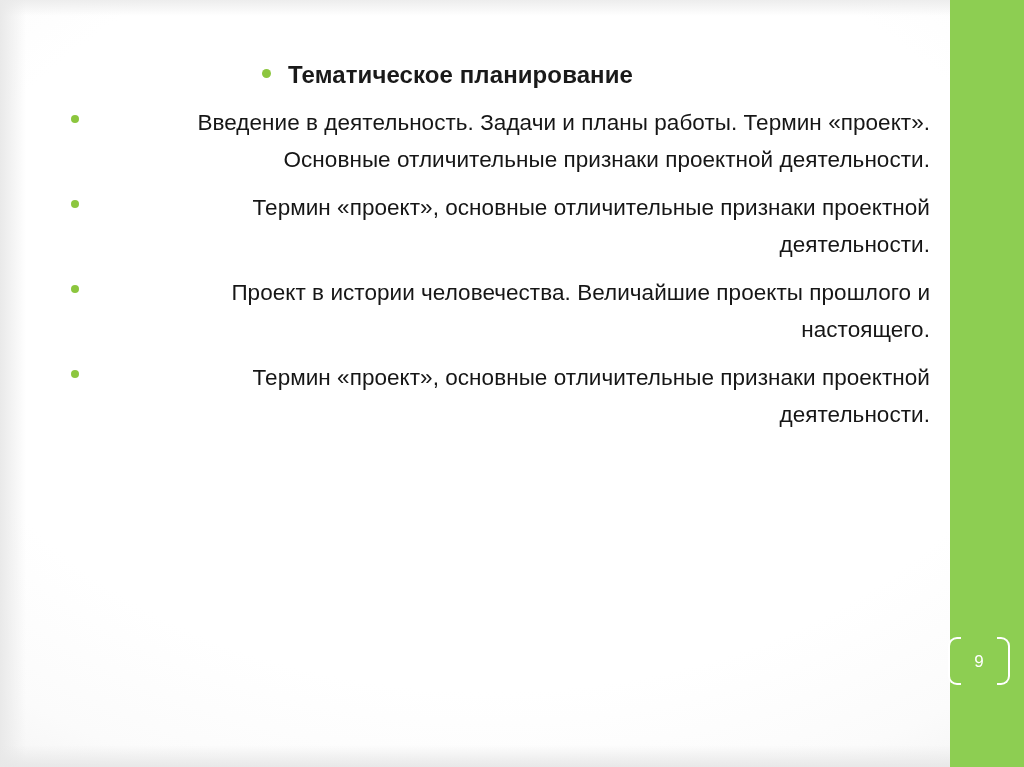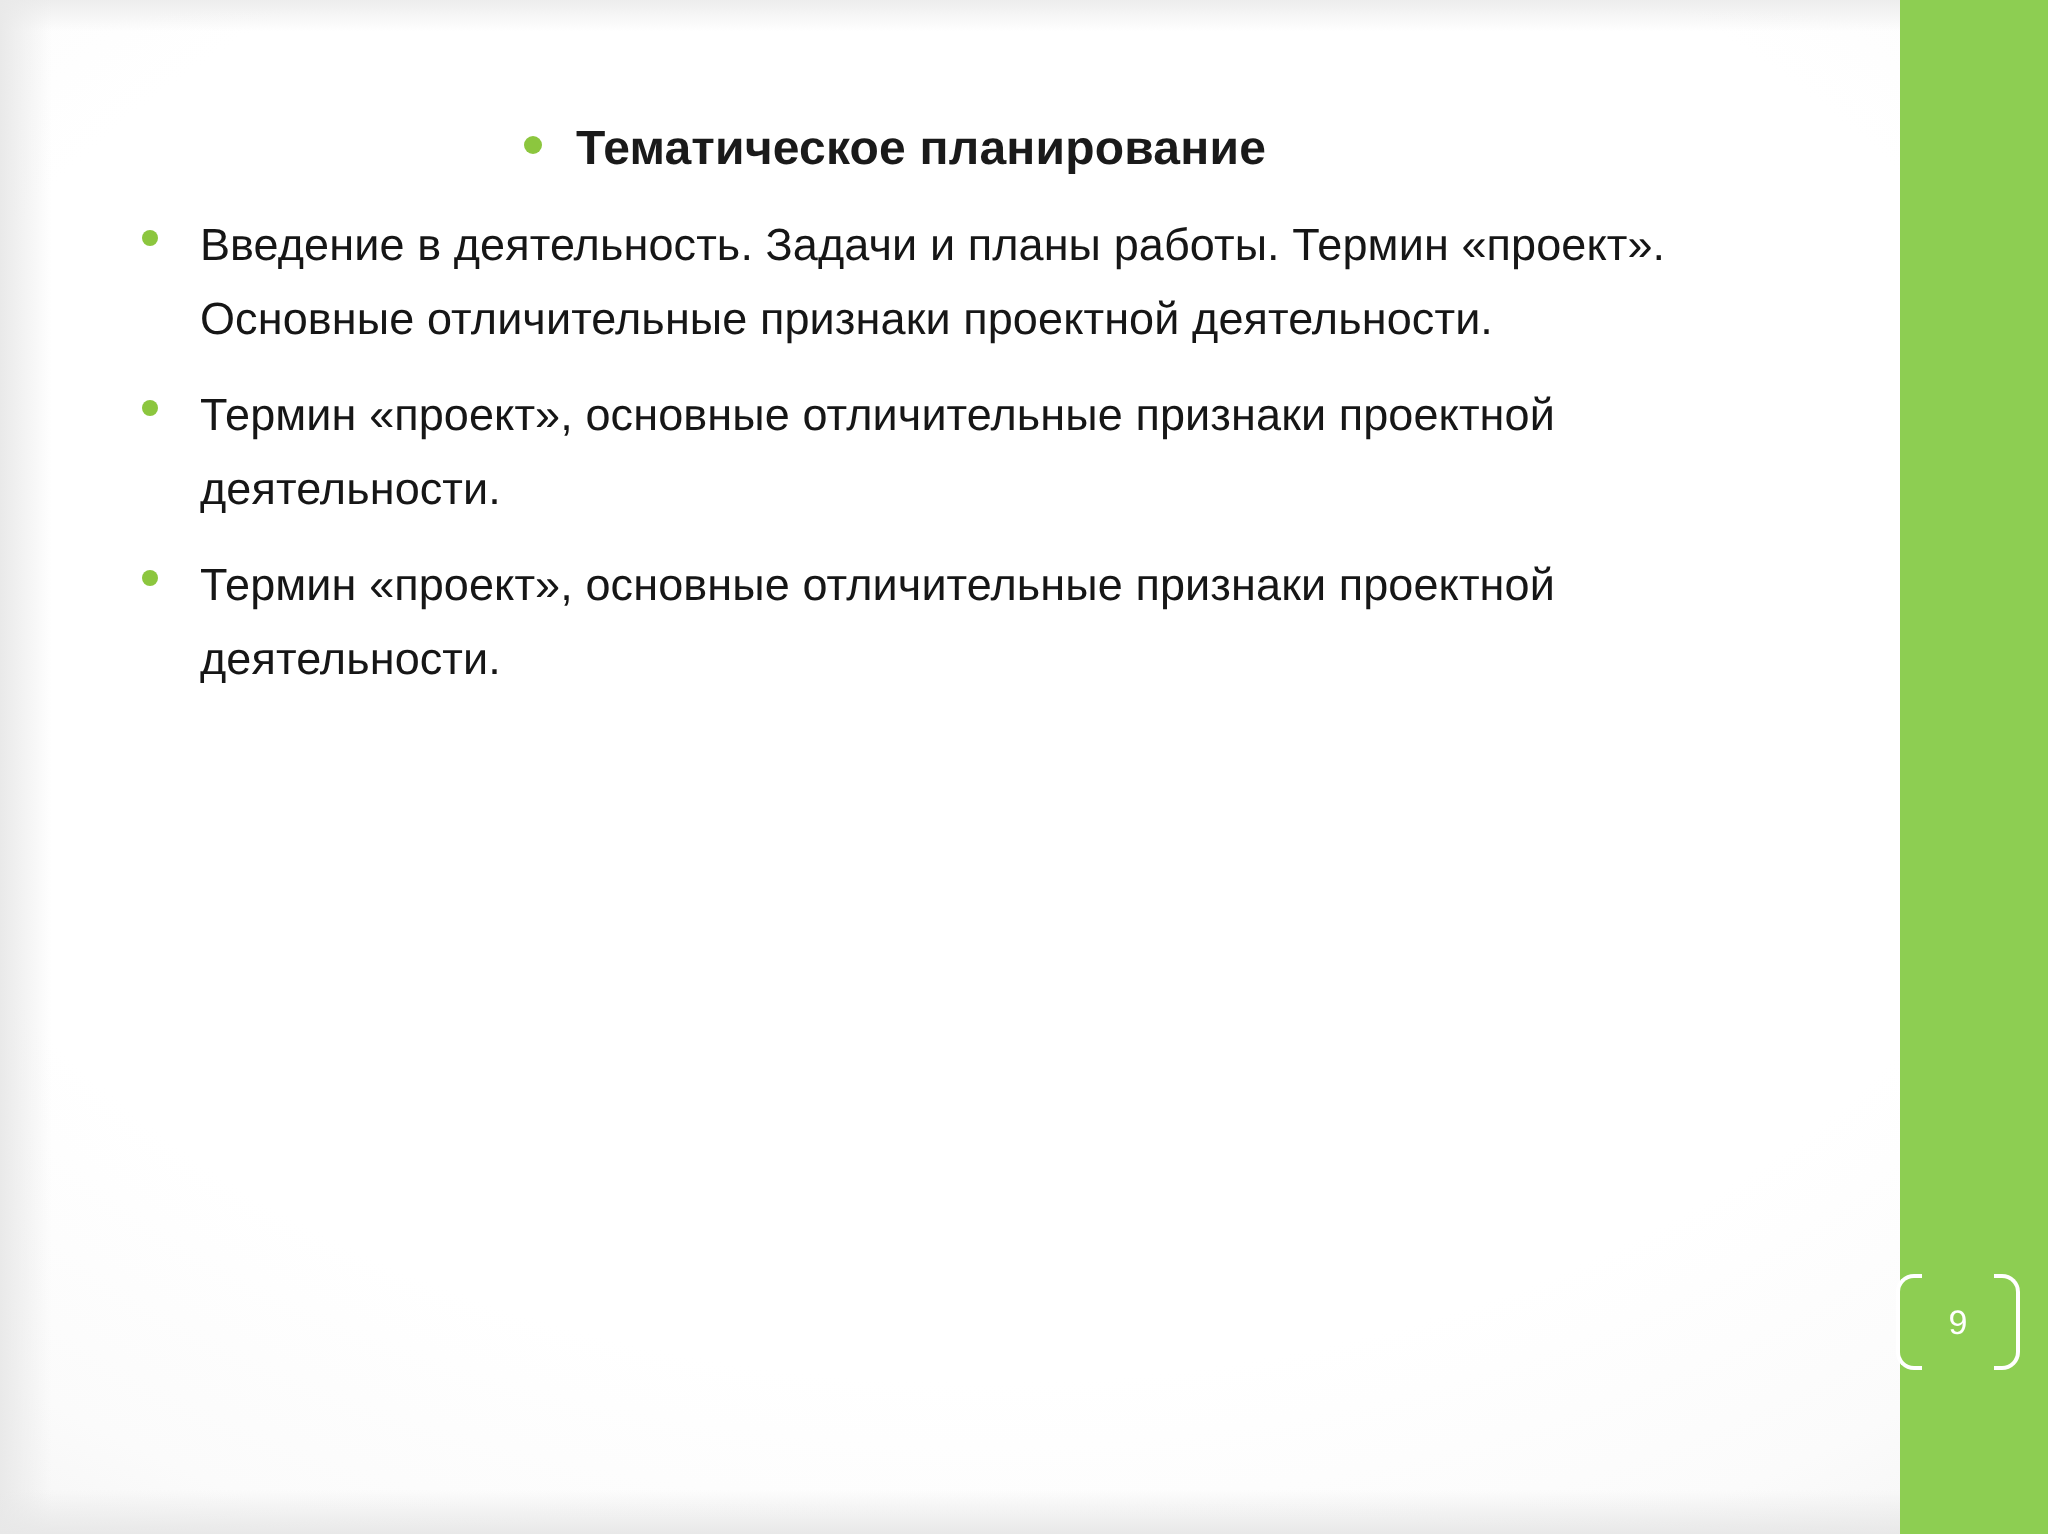--- a/index.html
+++ b/index.html
@@ -86,20 +86,21 @@
     letter-spacing: 0.1px;
     white-space: nowrap;
     line-height: 1.1;
   }
 
   .bullet-list {
     position: absolute;
     left: 68px;
     top: 92px;
     width: 862px;
+    text-align: right;
   }
 
   .bullet-item {
     position: relative;
     padding-left: 32px;
     margin-bottom: 11px;
   }
 
   .bullet-dot {
     position: absolute;
@@ -191,20 +192,24 @@
       <div class="bullet-item">
         <span class="bullet-dot" style="background: rgb(140, 198, 62);"></span>
         <span class="bullet-text">Введение в деятельность. Задачи и планы работы. Термин «проект». Основные отличительные признаки проектной деятельности.</span>
       </div>
 
       <div class="bullet-item">
         <span class="bullet-dot" style="background: rgb(140, 198, 62);"></span>
         <span class="bullet-text">Термин «проект», основные отличительные признаки проектной деятельности.</span>
       </div>
 
+      <div class="bullet-item">
+        <span class="bullet-dot" style="background: rgb(140, 198, 62);"></span>
+        <span class="bullet-text">Проект в истории человечества. Величайшие проекты прошлого и  настоящего.</span>
+      </div>
 
       <div class="bullet-item">
         <span class="bullet-dot" style="background: rgb(140, 198, 62);"></span>
         <span class="bullet-text">Термин «проект», основные отличительные признаки проектной деятельности.</span>
       </div>
 
 
     </div>
   </div>
 </div>

